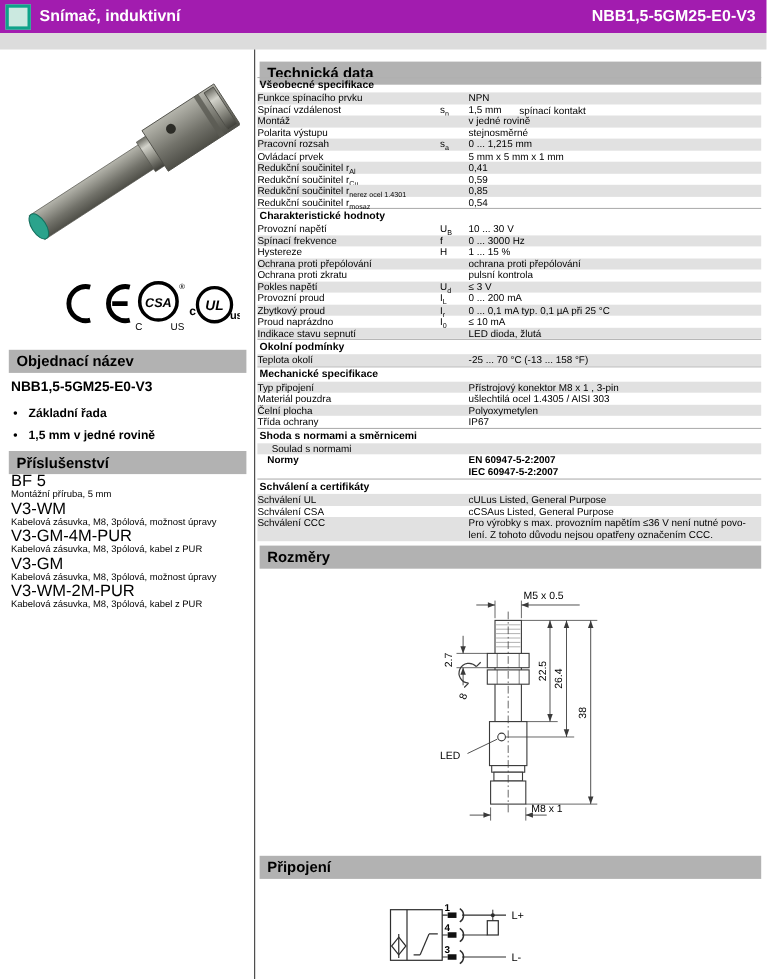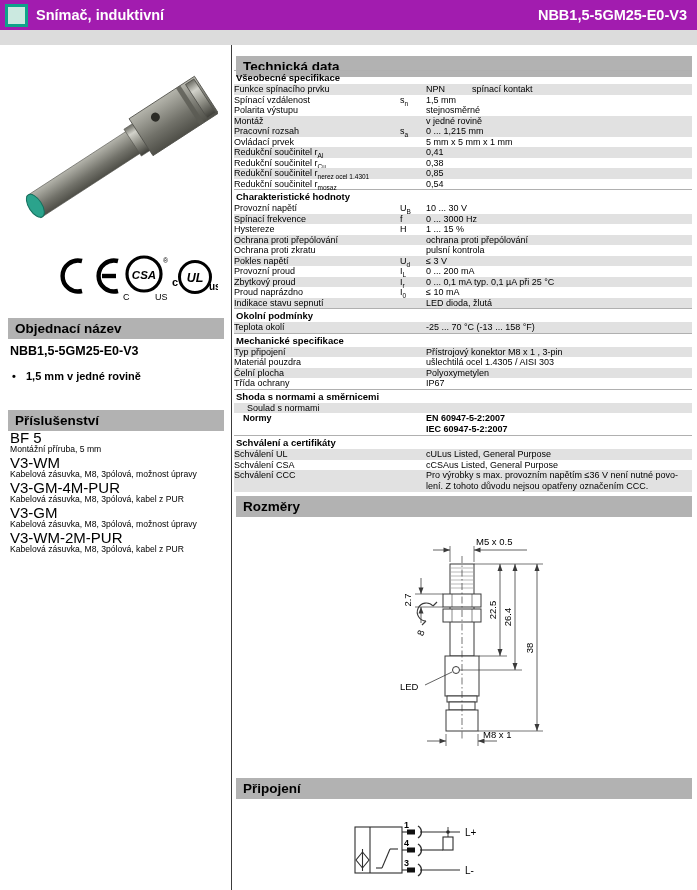--- a/index.html
+++ b/index.html
@@ -36,21 +36,21 @@
   .acc .code{font-weight:normal;font-size:15px;line-height:12px;}
   .acc .desc{font-size:8.6px;line-height:11px;}
   
   .techtable{position:absolute;left:2px;top:70px;width:458px;}
   .sec-heading{font-weight:bold;font-size:9.5px;border-top:1px solid #b0b0b0;padding:2px 0 1px 2px;line-height:10px;}
   .spec-row{position:relative;min-height:10.5px;line-height:10.5px;font-size:9px;}
   .spec-row.g{background:#e1e1e1;}
   .spec-row.subhead{padding-left:13px;}
   .spec-row .sym{position:absolute;left:166px;top:0;}
   .spec-row .val{position:absolute;left:192px;top:0;}
-  .spec-row .val2{position:absolute;left:238px;top:0;}
+  .spec-row .val2{position:absolute;left:238px;top:12px;}
   sub{font-size:6.5px;line-height:0;}
   
   .dims-svg{position:absolute;left:165px;top:518px;}
   .conn-svg{position:absolute;left:0;top:800px;}
   svg text{font-family:"Liberation Sans","DejaVu Sans",sans-serif;}
 </style>
 </head>
 <body>
 
 <div class="topbar">
@@ -112,20 +112,21 @@
       <text x="159" y="36" font-size="11" font-weight="bold">c</text>
       <circle cx="182" cy="27" r="15.5" fill="none" stroke="#000" stroke-width="3"></circle>
       <text x="182" y="32" text-anchor="middle" font-size="12.5" font-weight="bold" font-style="italic">UL</text>
       <text x="196" y="40" font-size="10" font-weight="bold">us</text>
     </g>
   </svg>
 
   <div class="bar" style="top:273px">Objednací název</div>
   <div class="ordercode">NBB1,5-5GM25-E0-V3</div>
   <div class="bullets">
+      <div class="b"><span class="dot">•</span>Základní řada</div>
       <div class="b"><span class="dot">•</span>1,5 mm v jedné rovině</div>
     </div>
 
   <div class="bar" style="top:365px">Příslušenství</div>
   <div class="acclist">
       <div class="acc">
         <div class="code">BF 5</div>
         <div class="desc">Montážní příruba, 5 mm</div>
       </div>
       <div class="acc">
@@ -146,26 +147,26 @@
       </div>
     </div>
 </div>
 
 <div class="rightcol">
   <div class="bar" style="top:56px">Technická data</div>
   <div class="techtable">
       <div class="sec-heading">Všeobecné specifikace</div>
       <div class="spec-row g"><span>Funkce spínacího prvku</span><span class="val">NPN</span><span class="val2">spínací kontakt</span></div>
       <div class="spec-row"><span>Spínací vzdálenost</span><span class="sym">s<sub>n</sub></span><span class="val">1,5 mm</span></div>
+      <div class="spec-row g"><span>Montáž</span><span class="val">v jedné rovině</span></div>
       <div class="spec-row"><span>Polarita výstupu</span><span class="val">stejnosměrné</span></div>
-      <div class="spec-row g"><span>Montáž</span><span class="val">v jedné rovině</span></div>
       <div class="spec-row g"><span>Pracovní rozsah</span><span class="sym">s<sub>a</sub></span><span class="val">0 ... 1,215 mm</span></div>
       <div class="spec-row"><span>Ovládací prvek</span><span class="val">5 mm x 5 mm x 1 mm</span></div>
       <div class="spec-row g"><span>Redukční součinitel r<sub>Al</sub></span><span class="val">0,41</span></div>
-      <div class="spec-row"><span>Redukční součinitel r<sub>Cu</sub></span><span class="val">0,38</span></div>
+      <div class="spec-row"><span>Redukční součinitel r<sub>Cu</sub></span><span class="val">0,59</span></div>
       <div class="spec-row g"><span>Redukční součinitel r<sub>nerez ocel 1.4301</sub></span><span class="val">0,85</span></div>
       <div class="spec-row"><span>Redukční součinitel r<sub>mosaz</sub></span><span class="val">0,54</span></div>
       <div class="sec-heading">Charakteristické hodnoty</div>
       <div class="spec-row"><span>Provozní napětí</span><span class="sym">U<sub>B</sub></span><span class="val">10 ... 30 V</span></div>
       <div class="spec-row g"><span>Spínací frekvence</span><span class="sym">f</span><span class="val">0 ... 3000 Hz</span></div>
       <div class="spec-row"><span>Hystereze</span><span class="sym">H</span><span class="val">1 ... 15  %</span></div>
       <div class="spec-row g"><span>Ochrana proti přepólování</span><span class="val">ochrana proti přepólování</span></div>
       <div class="spec-row"><span>Ochrana proti zkratu</span><span class="val">pulsní kontrola</span></div>
       <div class="spec-row g"><span>Pokles napětí</span><span class="sym">U<sub>d</sub></span><span class="val">≤ 3 V</span></div>
       <div class="spec-row"><span>Provozní proud</span><span class="sym">I<sub>L</sub></span><span class="val">0 ... 200 mA</span></div>

